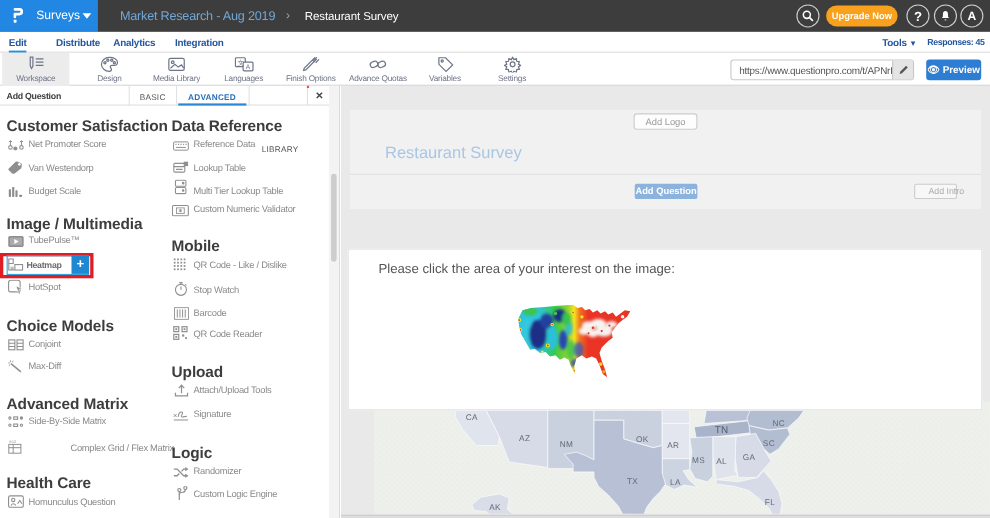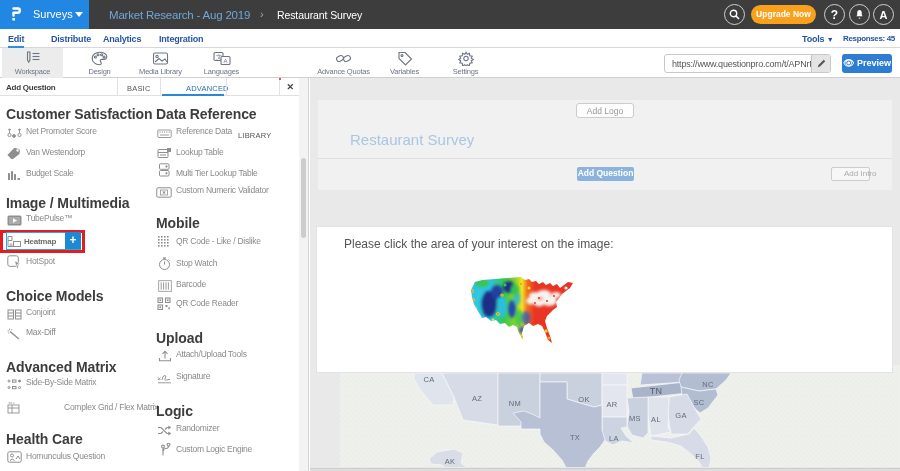--- a/index.html
+++ b/index.html
@@ -119,20 +119,28 @@
         </g>
       </svg><div class="tlabel">Media Library</div></div>
   <div class="tool" style="left:191px; width:61px;"><svg width="18" height="15" viewBox="0 0 18 15">
         <g stroke="#6e7587" stroke-width="1.1" fill="none">
           <rect x="1" y="1.5" width="9" height="8" rx="1"></rect>
           <rect x="8" y="5.5" width="9" height="8" rx="1" fill="#fff"></rect>
           <text x="3" y="8" font-size="6" fill="#6e7587" stroke="none" font-family="Liberation Sans">文</text>
           <text x="10.5" y="12" font-size="6" fill="#6e7587" stroke="none" font-family="Liberation Sans">A</text>
         </g>
       </svg><div class="tlabel">Languages</div></div>
+  <div class="tool" style="left:252px; width:61px;"><svg width="17" height="15" viewBox="0 0 17 15">
+        <g stroke="#6e7587" stroke-width="1.1" fill="none">
+          <path d="M2 13 l2-.5 L13.5 3 12 1.5 2.5 11 z"></path>
+          <line x1="10" y1="3.5" x2="12" y2="5.5"></line>
+          <line x1="13" y1="6" x2="16" y2="3"></line>
+          <line x1="11" y1="4" x2="14" y2="1"></line>
+        </g>
+      </svg><div class="tlabel">Finish Options</div></div>
   <div class="tool" style="left:313px; width:61px;"><svg width="17" height="15" viewBox="0 0 17 15">
         <g stroke="#6e7587" stroke-width="1.1" fill="none">
           <rect x="1.5" y="5" width="7" height="5" rx="2.5" transform="rotate(-25 5 7.5)"></rect>
           <rect x="8.5" y="5" width="7" height="5" rx="2.5" transform="rotate(-25 12 7.5)"></rect>
         </g>
       </svg><div class="tlabel">Advance Quotas</div></div>
   <div class="tool" style="left:374px; width:61px;"><svg width="16" height="15" viewBox="0 0 16 15">
         <g stroke="#6e7587" stroke-width="1.1" fill="none">
           <path d="M8 1.5 L14.5 8 8.5 14 2 7.5 2 1.5 z"></path>
           <circle cx="5" cy="4.5" r="1"></circle>
@@ -150,21 +158,21 @@
           <path d="M1 11 l1-3 7-7 2 2-7 7 z" fill="#555"></path>
         </svg></span>
     </div>
   <div class="pvbtn">👁 Preview</div>
 </div>
 
 <div class="lpanel">
   <div class="lphead">
     <span class="aq">Add Question</span>
     <span class="lptab" style="left:127px;">BASIC</span>
-    <span class="lptab on" style="left:186px;">ADVANCED</span>
+    <span class="lptab on" style="left:171px;font-weight:bold;">ADVANCED</span>
     <span style="position:absolute; left:162px; top:16px; width:62px; border-top:2px solid #2b87d8;"></span>
       <span style="position:absolute; left:117px; top:0; height:18px; border-left:1px solid #e2e2e2;"></span>
       <span style="position:absolute; left:160px; top:0; height:18px; border-left:1px solid #e2e2e2;"></span>
       <span style="position:absolute; left:226px; top:0; height:18px; border-left:1px solid #e2e2e2;"></span>
       <span style="position:absolute; left:279px; top:0; height:18px; border-left:1px solid #e2e2e2;"></span>
       <span style="position:absolute; left:279px; top:0; width:2px; height:1.5px; background:#e85050;"></span>
     <span class="lptab" style="left:238px;margin-top:47px;">LIBRARY</span>
     <span class="lptab" style="left:286.5px; top:4px; font-size:9px; color:#444; font-weight:bold;">✕</span>
   </div>
   <div style="position:absolute; left:299px; top:0; width:9px; height:393px; background:#f3f3f3;"></div>

